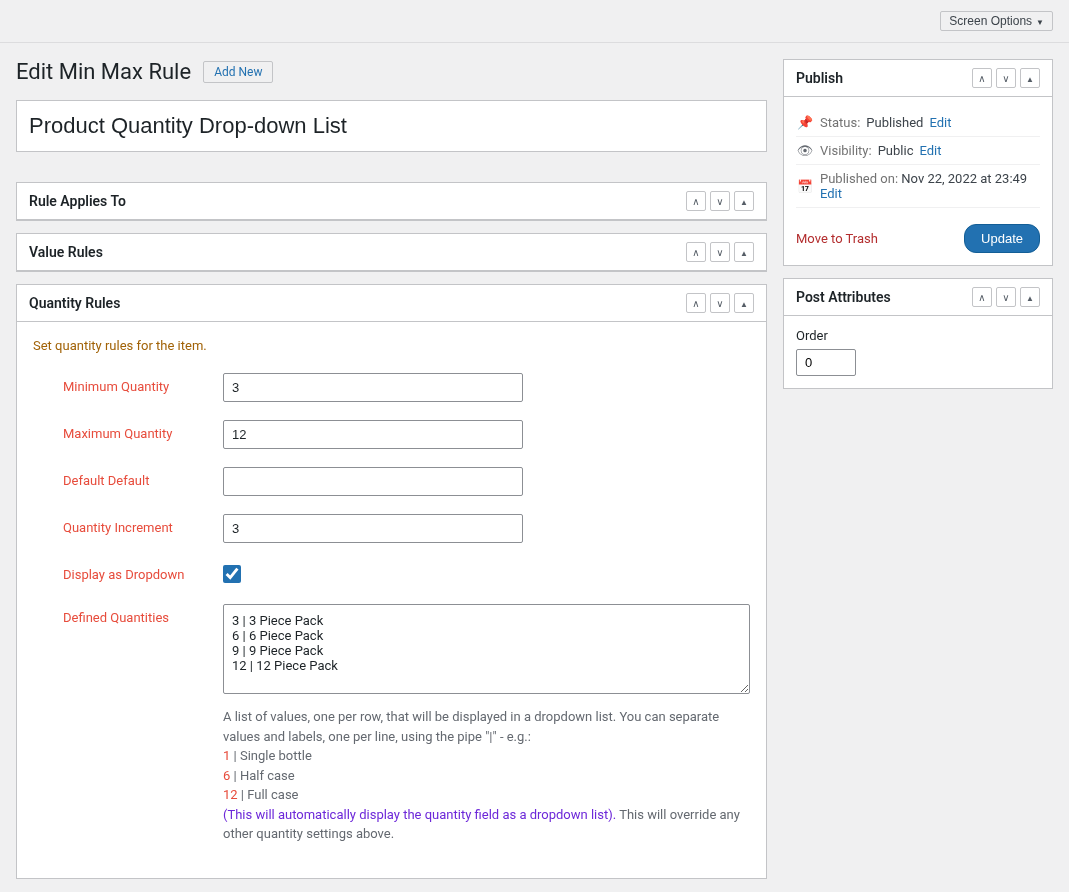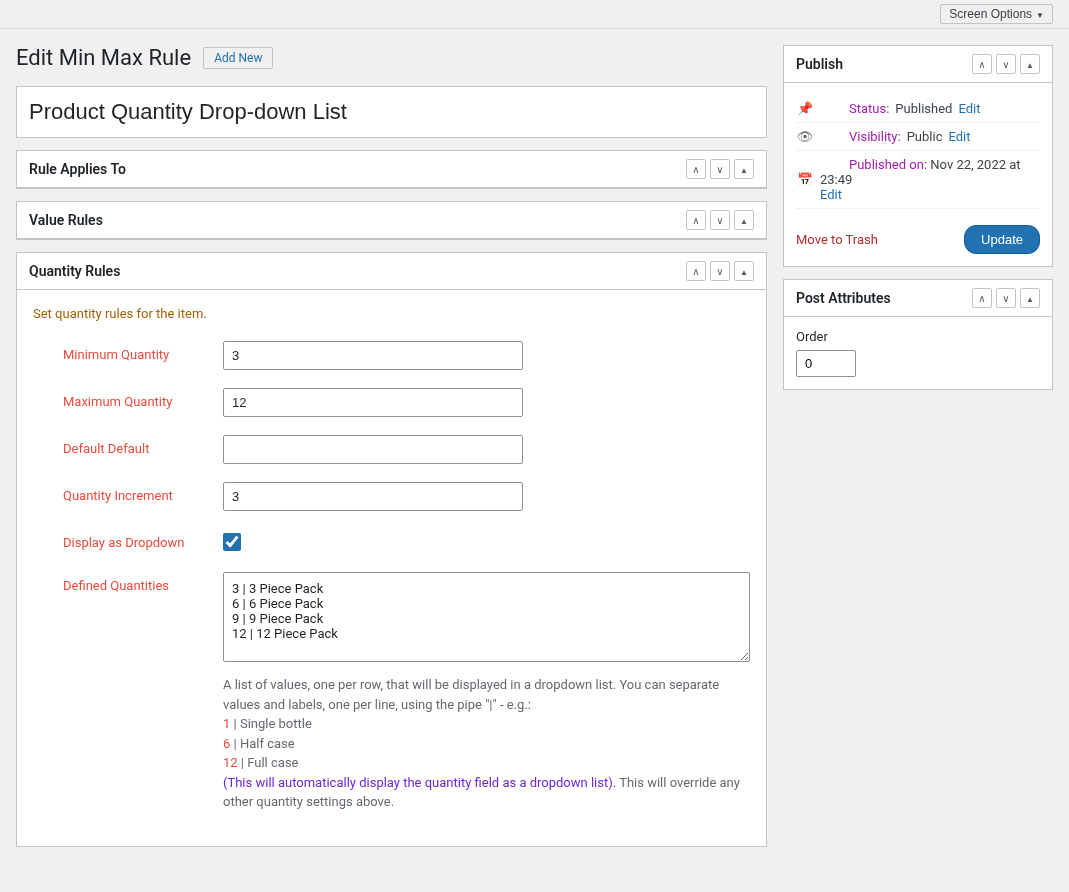--- a/index.html
+++ b/index.html
@@ -8,21 +8,21 @@
       font-size: 13px;
       background: #f0f0f1;
       color: #3c434a;
       min-height: 892px;
     }
     .top-bar {
       display: flex;
       justify-content: flex-end;
       padding: 0 16px;
       background: #f0f0f1;
-      height: 29px;
+      height: 43px;
       align-items: center;
       border-bottom: 1px solid #dcdcde;
     }
     .screen-options-btn {
       background: #f0f0f1;
       border: 1px solid #c3c4c7;
       border-radius: 2px;
       padding: 2px 8px;
       cursor: pointer;
       font-size: 12px;
@@ -62,21 +62,21 @@
       padding: 3px 10px;
       font-size: 12px;
       color: #2271b1;
       cursor: pointer;
       text-decoration: none;
     }
     .title-input-container {
       background: #fff;
       border: 1px solid #c3c4c7;
       padding: 8px;
-      margin-bottom: 12px;
+      margin-bottom: 30px;
     }
     .title-input {
       width: 100%;
       border: none;
       outline: none;
       font-size: 22px;
       color: #1d2327;
       padding: 4px;
     }
     .panel {
@@ -214,22 +214,21 @@
     .publish-row:last-child {
       border-bottom: none;
     }
     .publish-icon {
       color: #646970;
       width: 18px;
       text-align: center;
       flex-shrink: 0;
     }
     .publish-label {
-      color: #a21caf;
-      margin-left: 29px;
+      color: #737373;
     }
     .publish-link {
       color: #2271b1;
       text-decoration: none;
       cursor: pointer;
     }
     .publish-actions {
       display: flex;
       align-items: center;
       justify-content: space-between;

